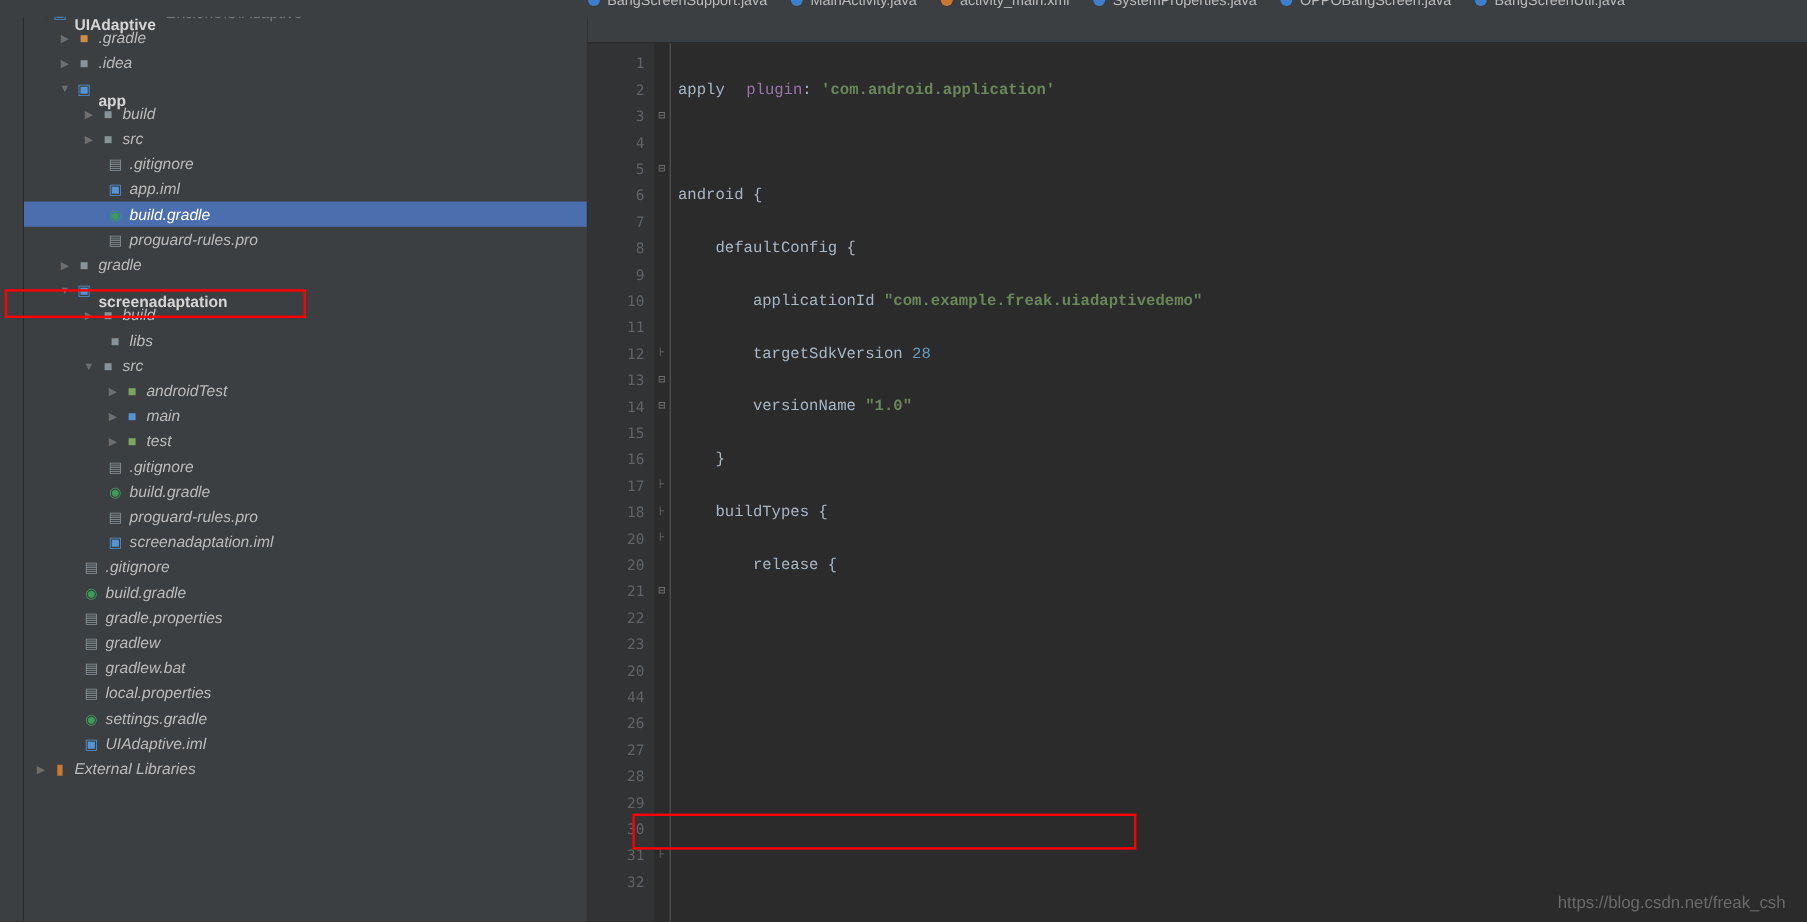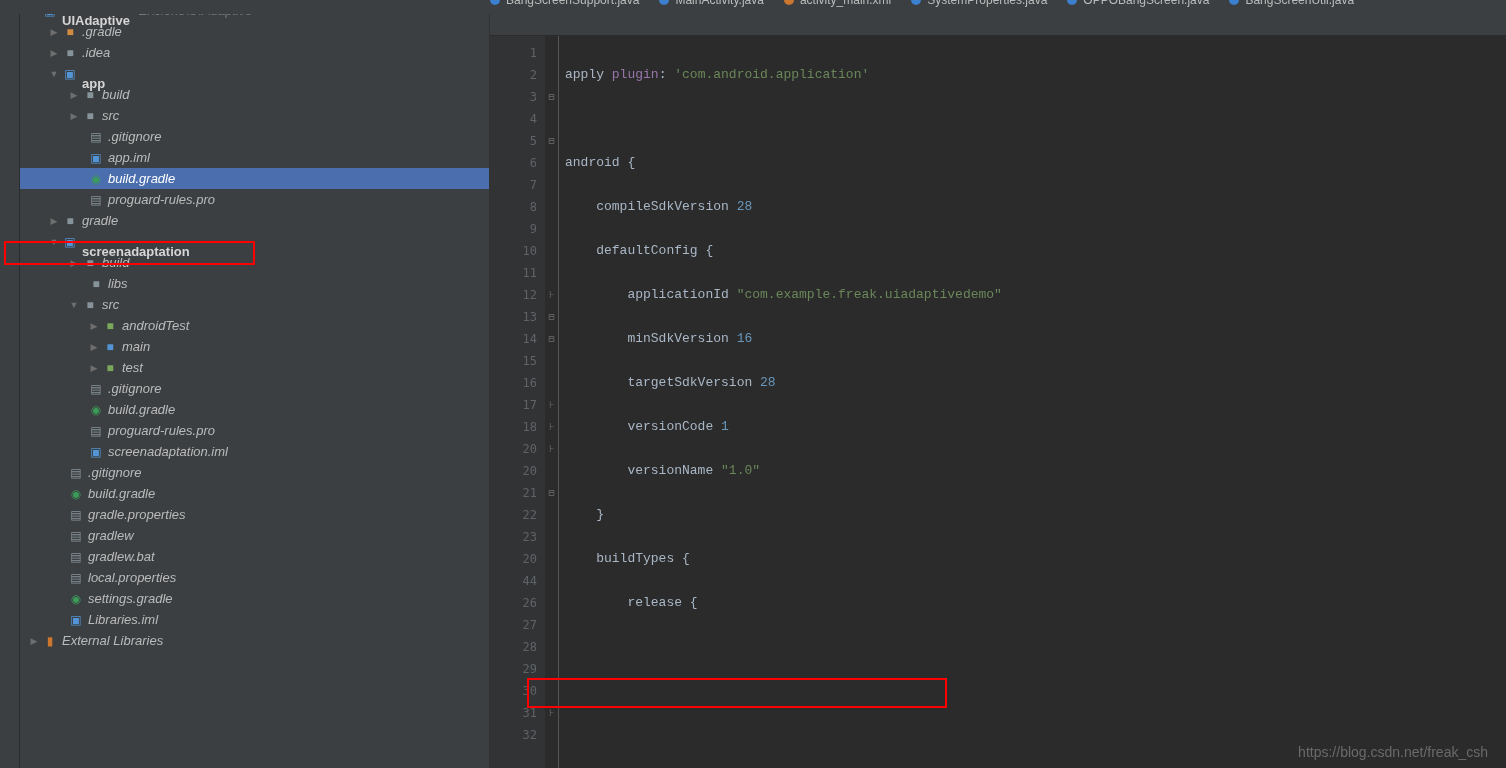--- a/index.html
+++ b/index.html
@@ -124,23 +124,23 @@
   padding: 6px 0 0 6px;
   font-family: "Consolas", "Courier New", monospace;
   font-size: 13px;
   line-height: 22px;
   white-space: pre;
   position: relative;
   color: #a9b7c6;
 }
 .kw { color: #cc7832; }
 .fn { color: #ffc66d; }
-.str { color: #6a8759; }
+.str { color: #6a8759; font-weight: bold; }
 .num { color: #6897bb; }
-.id { color: #9876aa; }
+.id { color: #9876aa; margin-left: 10px; }
 .watermark {
   position: absolute;
   right: 18px;
   bottom: 8px;
   color: #6a6a6a;
   font-size: 14px;
 }
 </style>
 </head>
 <body>
@@ -301,21 +301,21 @@
       <div class="tree-row" style="padding-left:46px">
           <span class="icon icon-properties">▤</span>
           <span class="label">local.properties</span>
         </div>
       <div class="tree-row" style="padding-left:46px">
           <span class="icon icon-gradle">◉</span>
           <span class="label">settings.gradle</span>
         </div>
       <div class="tree-row" style="padding-left:46px">
           <span class="icon icon-iml">▣</span>
-          <span class="label">Libraries.iml</span>
+          <span class="label">UIAdaptive.iml</span>
         </div>
       <div class="tree-row" style="padding-left:8px">
           <span class="arrow">▶</span>
           <span class="icon icon-lib">▮</span>
           <span class="label">External Libraries</span>
         </div>
     </div>
   </div>
 
   <div class="editor-area">
@@ -385,26 +385,23 @@
           <div>&nbsp;</div>
           <div>&nbsp;</div>
           <div>&nbsp;</div>
           <div>&nbsp;</div>
           <div>⊦</div>
         </div>
       <div class="code">
 <div><span>apply </span><span class="id">plugin</span><span>: </span><span class="str">'com.android.application'</span></div>
 <div>&nbsp;</div>
 <div><span>android {</span></div>
-<div><span>    compileSdkVersion </span><span class="num">28</span></div>
 <div><span>    defaultConfig {</span></div>
 <div><span>        applicationId </span><span class="str">"com.example.freak.uiadaptivedemo"</span></div>
-<div><span>        minSdkVersion </span><span class="num">16</span></div>
 <div><span>        targetSdkVersion </span><span class="num">28</span></div>
-<div><span>        versionCode </span><span class="num">1</span></div>
 <div><span>        versionName </span><span class="str">"1.0"</span></div>
 <div><span>    }</span></div>
 <div><span>    buildTypes {</span></div>
 <div><span>        release {</span></div>
 
 
 
 
 
 

